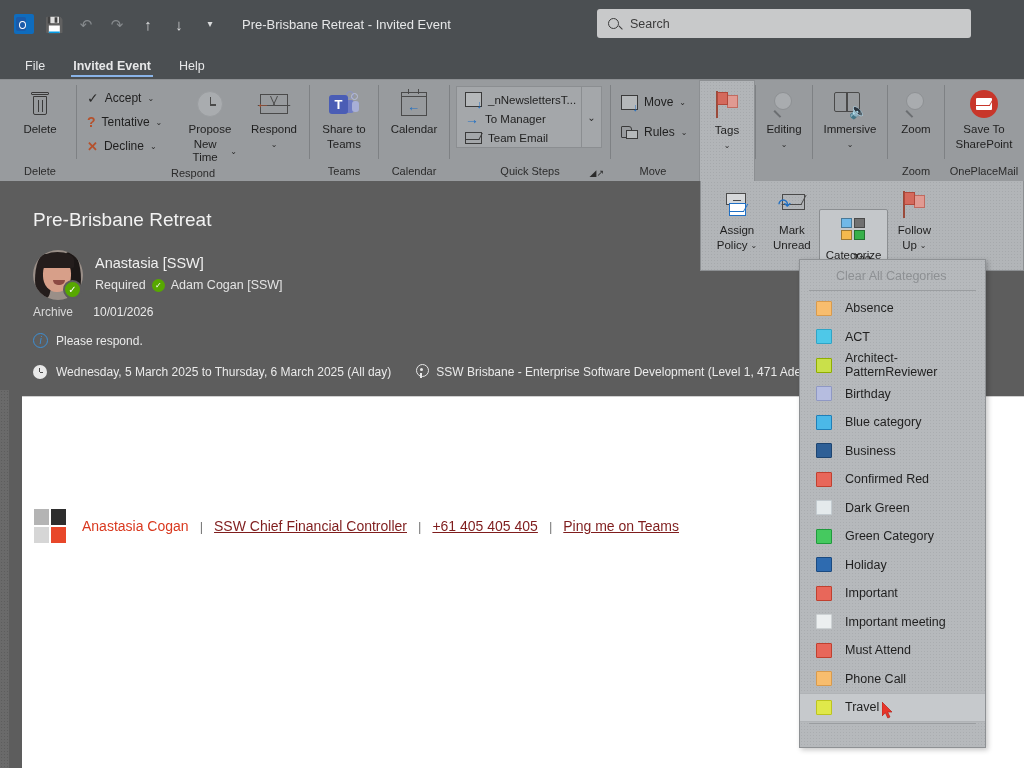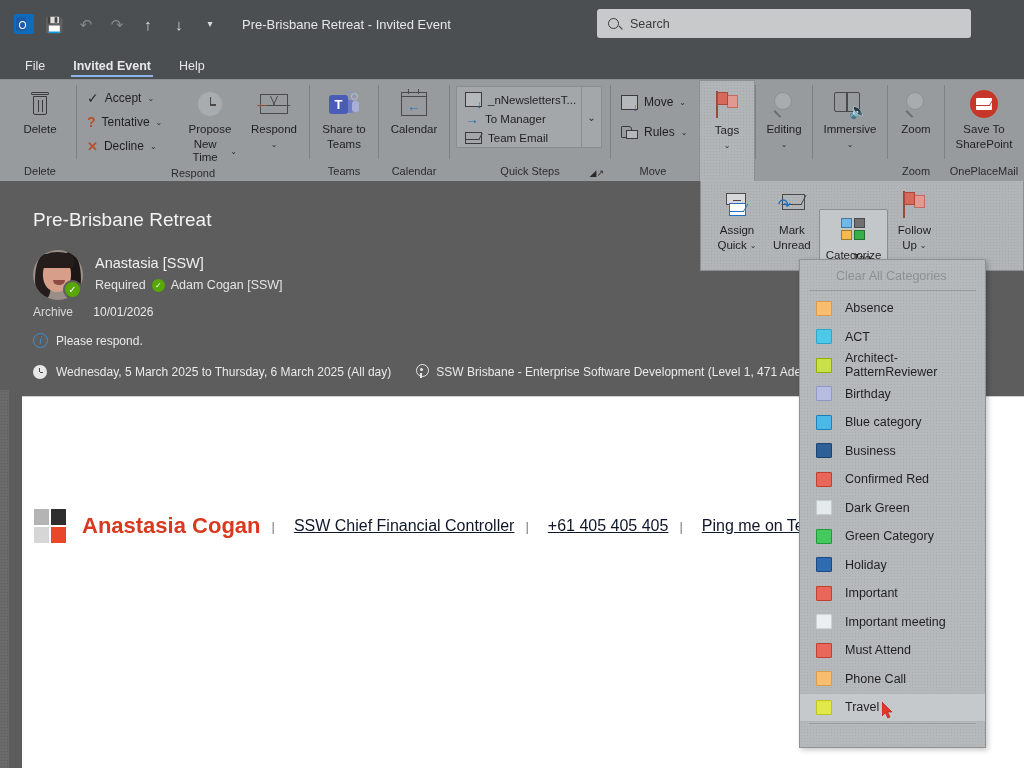--- a/index.html
+++ b/index.html
@@ -255,23 +255,23 @@
   .body-sheet {
     position: absolute; left: 22px; top: 6px; width: 1002px; height: 372px; background: #fff;
     border-top: 1px solid #d0d0d0;
   }
   .sig { position: absolute; left: 12px; top: 112px; display: flex; align-items: center; gap: 0; }
   .sig-logo { width: 32px; height: 34px; display: grid; grid-template-columns: 15px 15px; grid-template-rows: 16px 16px; gap: 2px; }
   .sig-logo .q1 { background: #b4b4b4; }
   .sig-logo .q2 { background: #2e2e2e; }
   .sig-logo .q3 { background: #d6d6d6; }
   .sig-logo .q4 { background: #e8472a; }
-  .sig-name { color: #d9391f; font-weight: bold; font-size: 22px; margin-left: 16px; }
+  .sig-name { color: #d9391f; font-weight: normal; font-size: 14px; margin-left: 16px; }
   .sig-sep { color: #7a7a7a; margin: 0 11px; font-size: 13px; }
-  .sig-link { color: #0f172a; font-size: 16px; text-decoration: underline; margin-left: 8px; }
+  .sig-link { color: #7f1d1d; font-size: 14px; text-decoration: underline; }
 
   
   .cat-menu {
     position: absolute; left: 799px; top: 259px; width: 187px; height: 489px;
     background: #b6b9bc; border: 1px solid #8e9194;
     background-image: radial-gradient(#aaadb0 0.55px, transparent 0.55px); background-size: 3px 3px;
     box-shadow: 2px 2px 5px rgba(0,0,0,0.22);
     display: flex; flex-direction: column; padding-top: 3px;
   }
   .cat-clear { height: 25px; display: flex; align-items: center; padding-left: 36px; font-size: 12.5px; color: #8d9093; }
@@ -613,21 +613,21 @@
   <div class="tags-panel">
     <div class="big-btn" style="min-width:56px">
       <span class="ico">
         <span class="ic-assign">
             <span class="box"></span>
             <span class="env3"></span>
           </span>
       </span>
       <span>Assign</span>
       <span style="display:flex;gap:3px;align-items:center">
-        <span>Quick</span>
+        <span>Policy</span>
         <span class="chev">⌄</span>
       </span>
     </div>
     <div class="big-btn" style="min-width:48px">
       <span class="ico">
         <span class="ic-unread">
             <span class="e4"></span>
             <span class="arr">↷</span>
           </span>
       </span>

